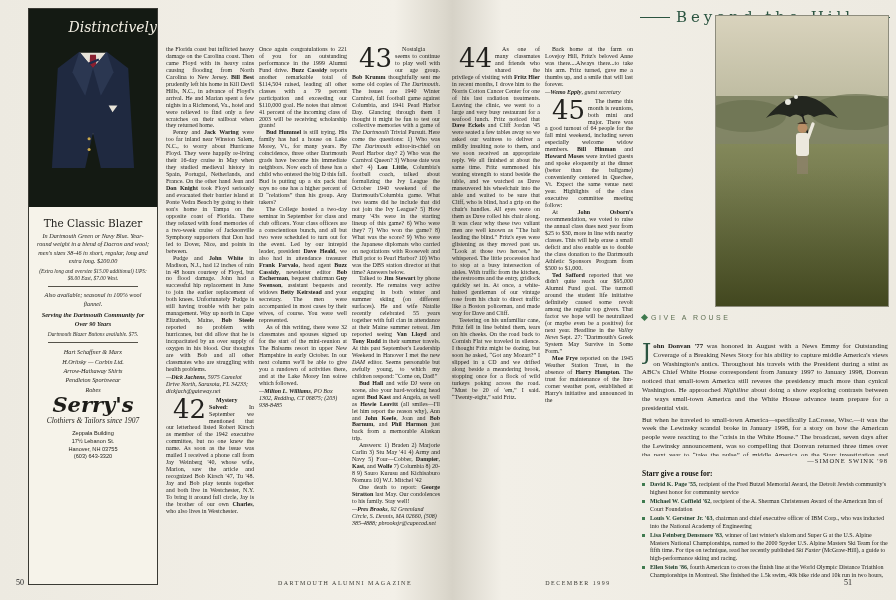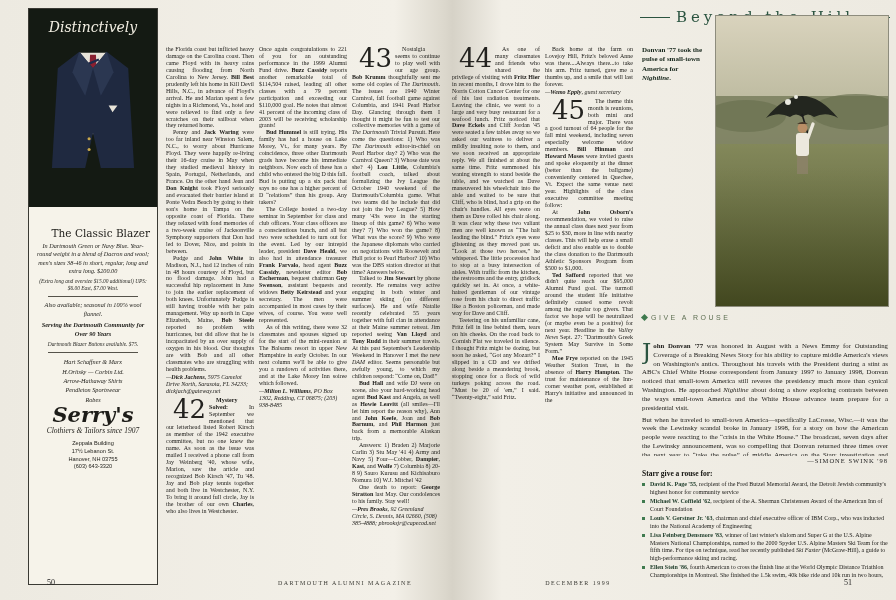--- a/index.html
+++ b/index.html
@@ -2,26 +2,26 @@
 <html><head>
 <meta charset="utf-8">
 <style>
   html,body{margin:0;padding:0;}
   body{width:896px;height:600px;overflow:hidden;position:relative;
        font-family:"Liberation Serif",serif;background:#e6e3da;}
   .spread{position:absolute;inset:0;
     background:linear-gradient(90deg,#edeae1 0%,#f3f0e8 44%,#dcd8cd 49.5%,#d6d2c7 50.5%,#f2efe7 56%,#edeae1 100%);}
   
   .ad{position:absolute;left:28px;top:8px;width:130px;height:577px;border:1px solid #3a3a34;background:#f6f3ea;box-sizing:border-box;}
-  .ad-dark{height:198px;background:#141a13;color:#f2eee2;text-align:center;padding-top:10px;box-sizing:border-box;}
+  .ad-dark{height:198px;background:#141a13;color:#f2eee2;text-align:right;padding-top:10px;box-sizing:border-box;}
   .ad-head-1{font:italic 400 14px/16px "DejaVu Serif",serif;}
   .ad-head-2{font:400 15px/17px "DejaVu Serif",serif;letter-spacing:1px;}
   .ad-blazer{display:block;margin:4px auto 0;}
   .ad-body{padding:6px 7px 4px;text-align:center;color:#1d1c18;}
-  .ad-title{font:400 10.5px/12px "DejaVu Serif",serif;margin:14px 0 3px;text-align:right;}
+  .ad-title{font:400 10.5px/12px "DejaVu Serif",serif;margin:4px 0 3px;}
   .ad-desc{font:italic 6.2px/1.35 "Liberation Serif",serif;margin:0 0 3px;}
   .ad-fine{font:italic 5.4px/1.3 "Liberation Serif",serif;margin:0 0 3px;color:#2a2a26;}
   .ad hr{border:none;border-top:1px solid #55524a;margin:4px 12px;}
   .ad-it{font:italic 6.2px/1.35 "Liberation Serif",serif;margin:2px 0;}
   .ad-serving{font:italic 700 6.4px/1.35 "Liberation Serif",serif;margin:3px 0;}
   .ad-brands div{font:italic 6.2px/1.5 "Liberation Serif",serif;}
   .ad-store{font:italic 700 21px/22px "DejaVu Serif",serif;}
   .ad-tag{font:italic 7.5px/10px "Liberation Serif",serif;}
   .ad-addr div{font:5.6px/1.4 "Liberation Sans",sans-serif;}
   .ad-addr{margin-top:4px;}
@@ -139,21 +139,20 @@
       <p class="p"><span><b>Moe Frye</b> reported on the 1945 Weather Station Trust, in the absence of <b>Harry Hampton</b>. The trust for maintenance of the Inn-corner weather post, established at Harry's initiative and announced in the</span></p>
     </div>
 
   <section class="feature">
     <div class="bth-head">
       <span class="bth-rule"></span>
       <h1 class="bth-title">Beyond the Hill</h1>
       <span class="bth-rule"></span>
     </div>
 
-    <div class="photo-cap"><b>Donvan '77</b> took the pulse of small-town America for <i>Nightline</i>.</div>
 
     <svg class="photo" width="172" height="290" viewBox="0 0 172 290" preserveAspectRatio="none">
       <defs>
         <linearGradient id="sky" x1="0" y1="0" x2="0" y2="1">
           <stop offset="0" stop-color="#d9d3bd"></stop>
             <stop offset="1" stop-color="#a9a98b"></stop>
         </linearGradient>
         <linearGradient id="field" x1="0" y1="0" x2="0" y2="1">
           <stop offset="0" stop-color="#83885a"></stop>
             <stop offset="1" stop-color="#4f5530"></stop>
@@ -196,18 +195,18 @@
     <div class="rouse-head">Starr give a rouse for:</div>
     <div class="rouse-list">
         <div class="rouse-item"><b>David K. Page '55</b>, recipient of the Fred Butzel Memorial Award, the Detroit Jewish community's highest honor for community service</div>
         <div class="rouse-item"><b>Michael W. Coffield '62</b>, recipient of the A. Sherman Christensen Award of the American Inn of Court Foundation</div>
         <div class="rouse-item"><b>Louis V. Gerstner Jr. '63</b>, chairman and chief executive officer of IBM Corp., who was inducted into the National Academy of Engineering</div>
         <div class="rouse-item"><b>Lisa Feinberg Densmore '83</b>, winner of last winter's slalom and Super G at the U.S. Alpine Masters National Championships, named to the 2000 Spyder U.S. Alpine Masters Ski Team for the fifth time. For tips on technique, read her recently published <i>Ski Faster</i> (McGraw-Hill), a guide to high-performance skiing and racing.</div>
         <div class="rouse-item"><b>Ellen Stein '86</b>, fourth American to cross the finish line at the World Olympic Distance Triathlon Championships in Montreal. She finished the 1.5k swim, 40k bike ride and 10k run in two hours, 14 minutes, winning her age category.</div>
       </div>
   </section>
 
-  <div class="pgnum" style="left:47px">50</div>
+  <div class="pgnum" style="left:16px">50</div>
   <div class="foot-cap" style="left:255px;width:180px">DARTMOUTH ALUMNI MAGAZINE</div>
   <div class="foot-cap" style="left:518px;width:120px">DECEMBER 1999</div>
   <div class="pgnum" style="left:844px">51</div>
 
 </div>
 
 </body></html>

